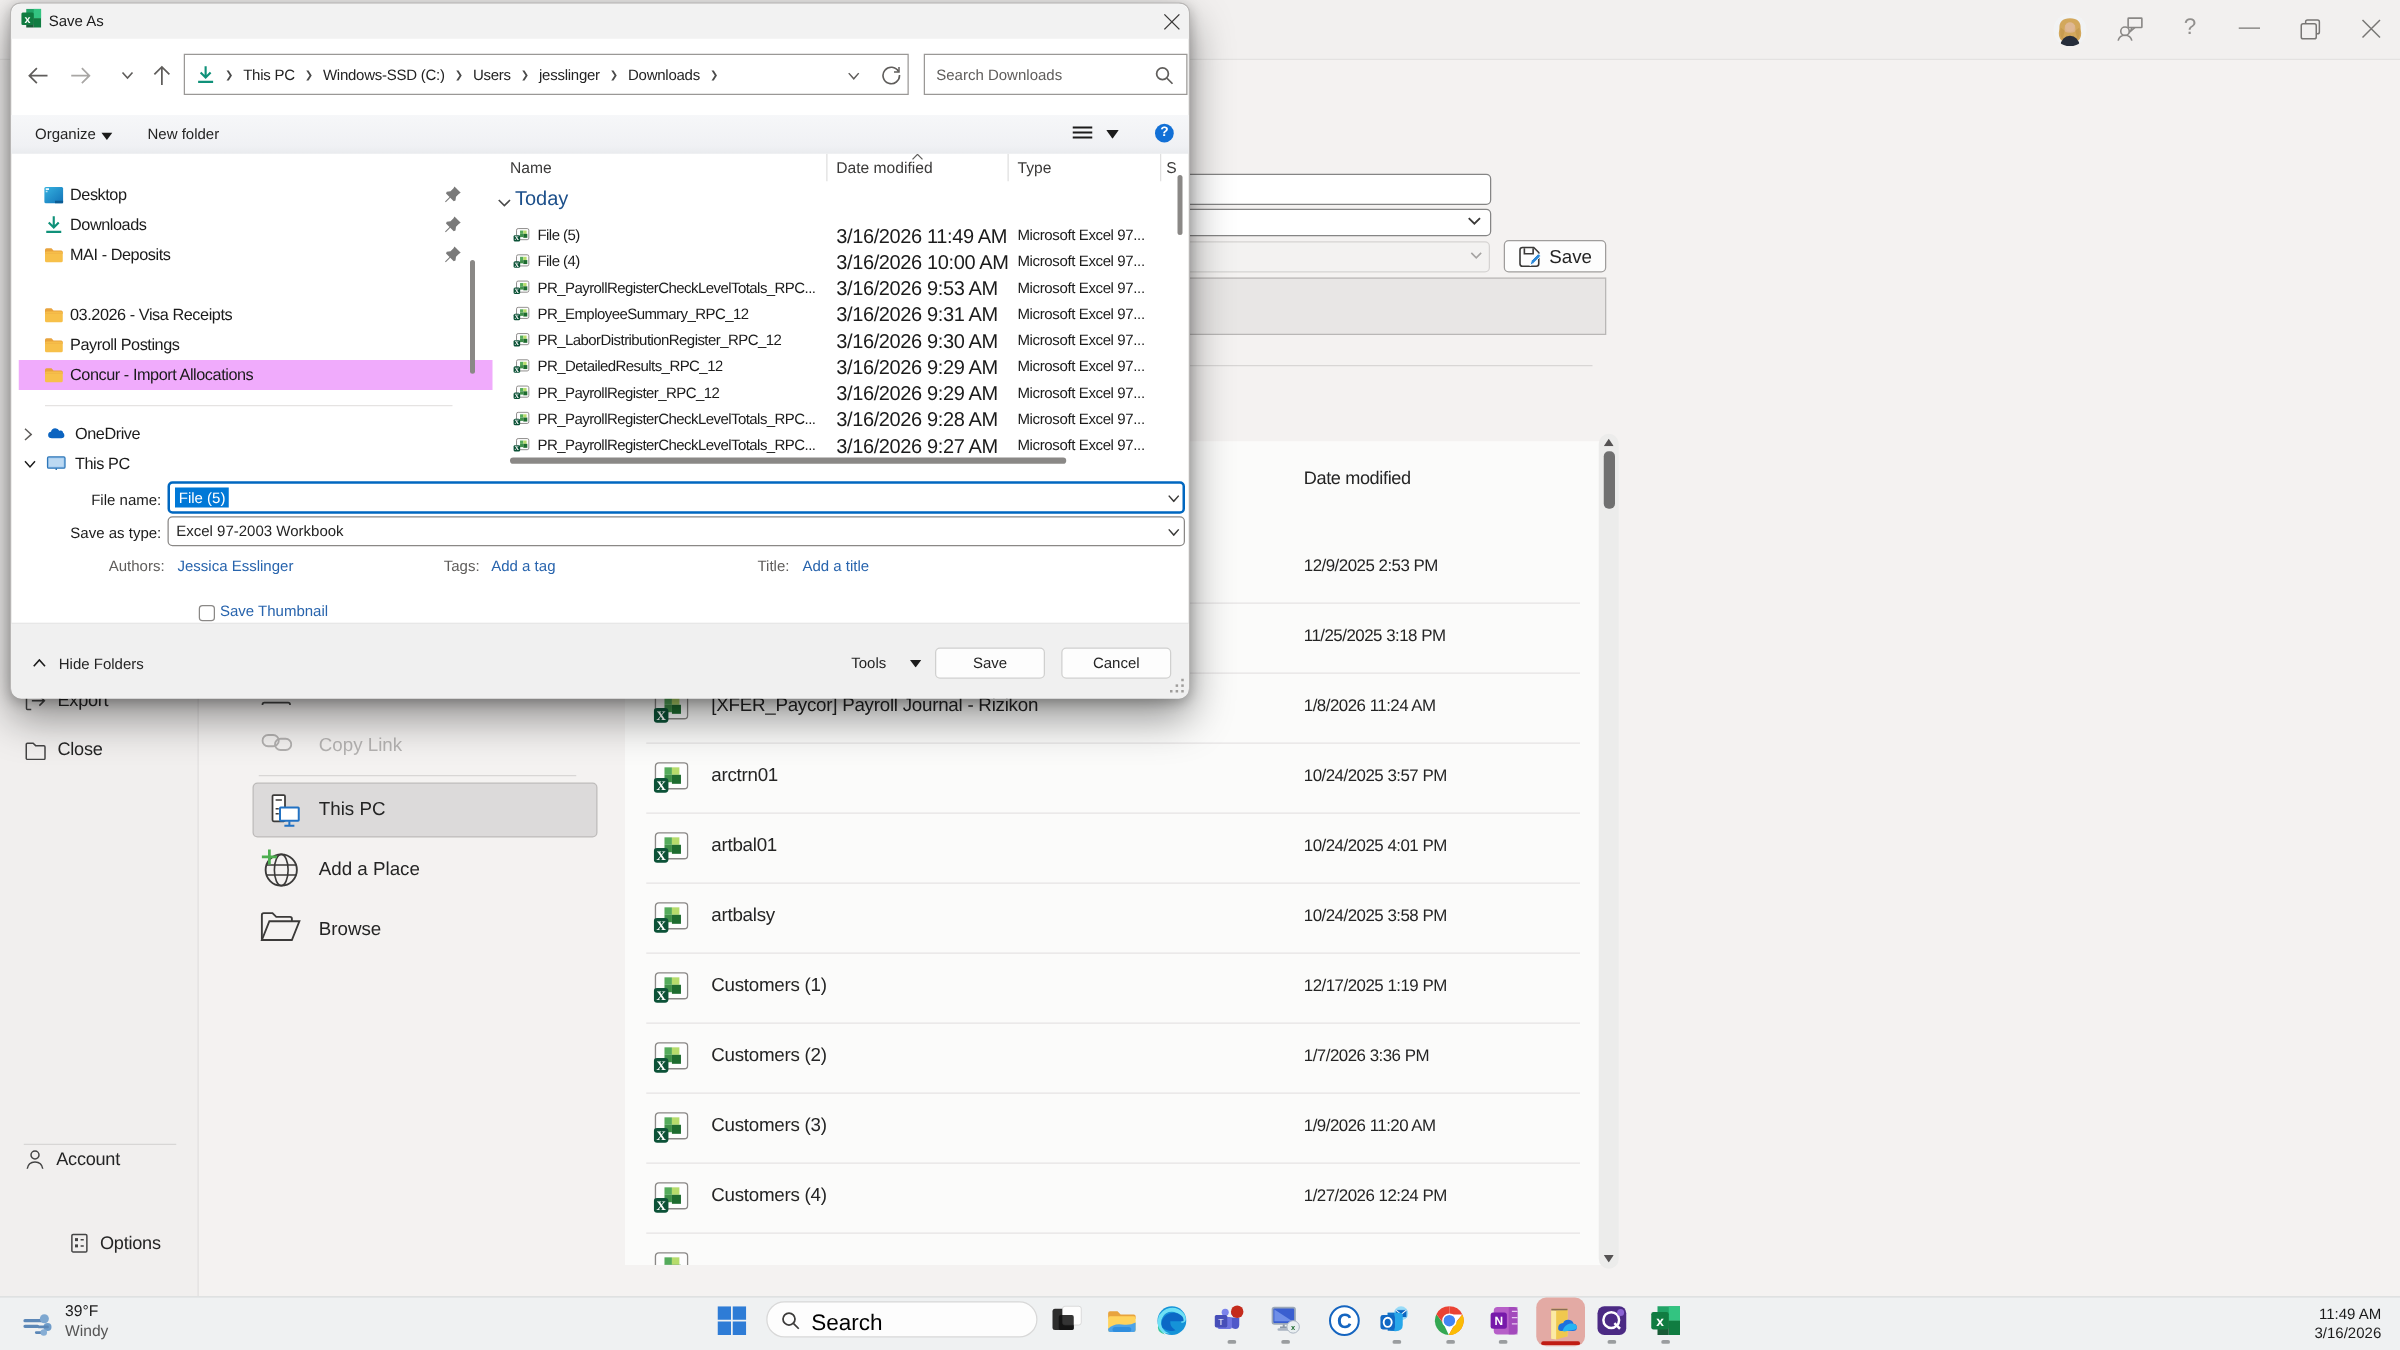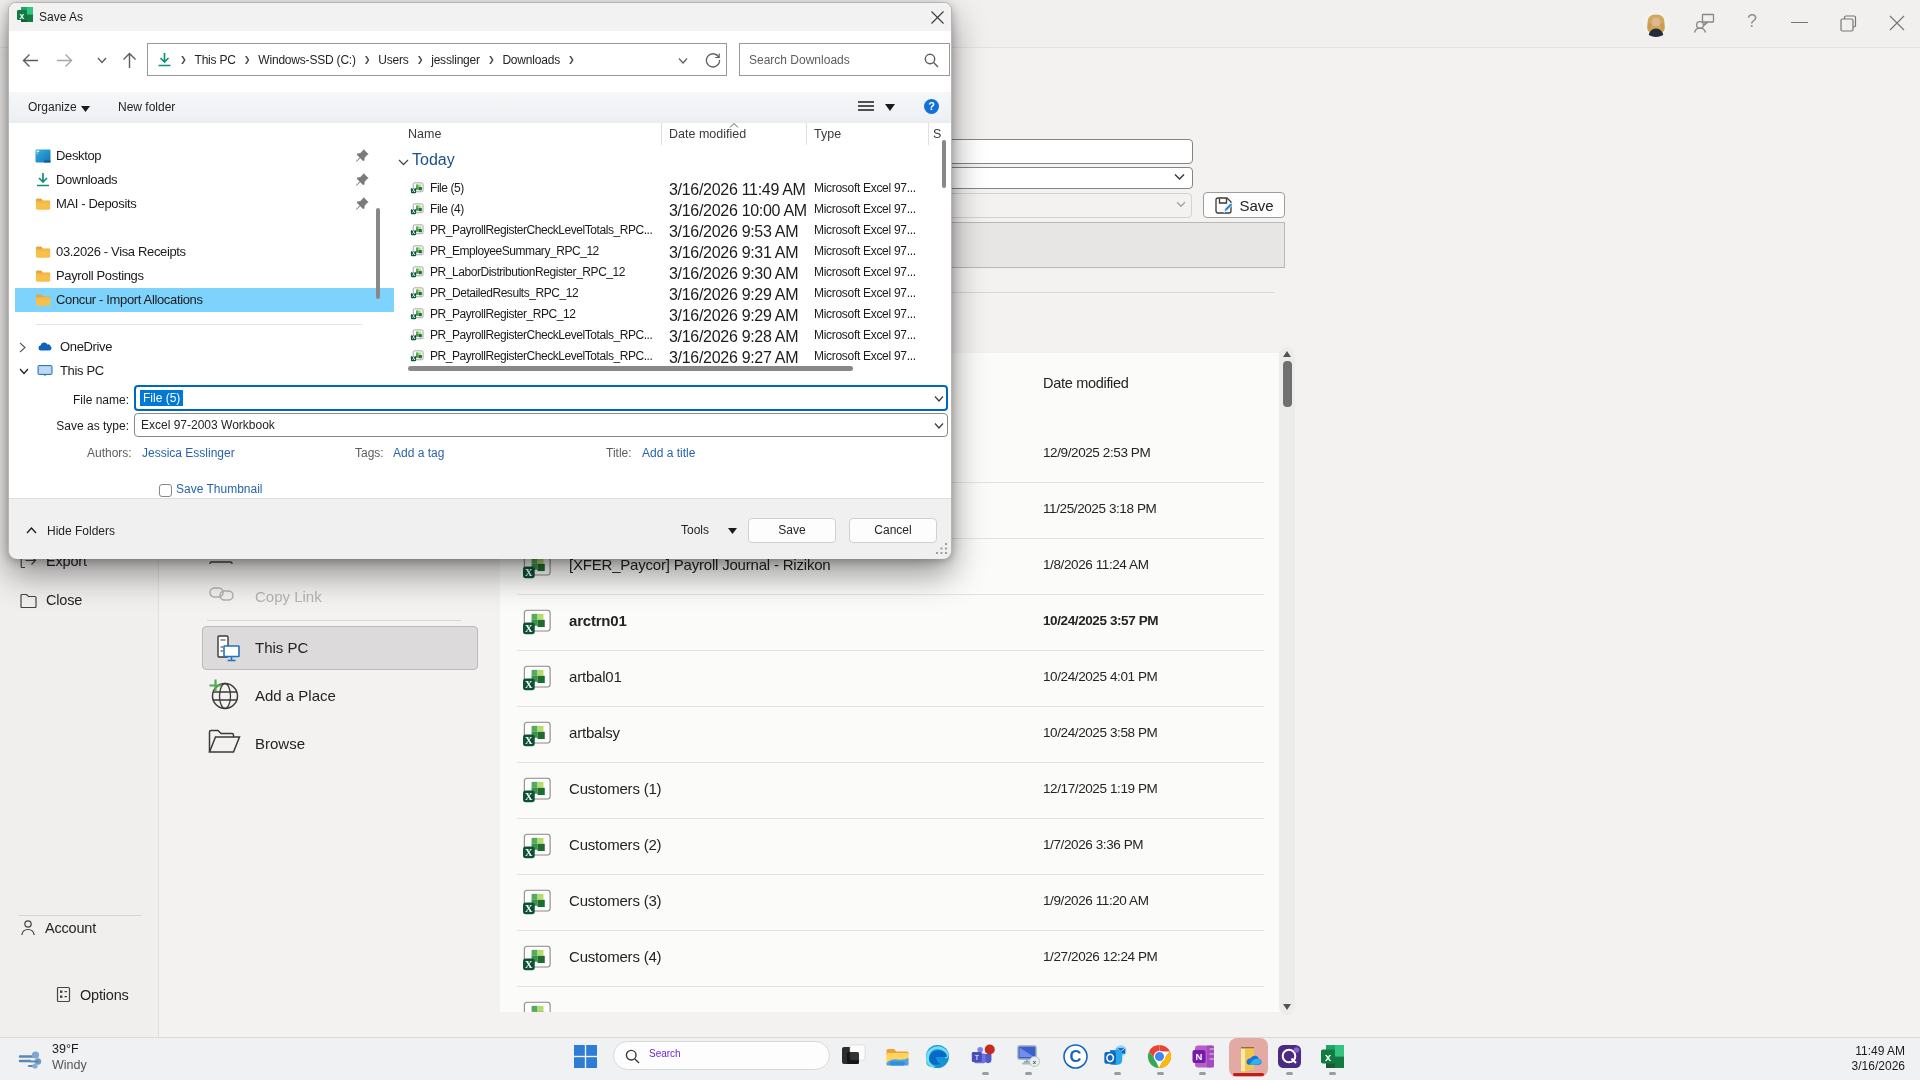--- a/index.html
+++ b/index.html
@@ -237,21 +237,21 @@
       </div>
     <div class="bs-row-sep" style="top:185px;"></div>
     <div class="bs-row" style="top:185px;">
         <svg class="bs-xl" viewBox="0 0 31 28" width="31" height="28">
           <use href="#xlsfile"></use>
         </svg>
         <div class="bs-name">[XFER_Paycor] Payroll Journal - Rizikon</div>
         <div class="bs-date">1/8/2026 11:24 AM</div>
       </div>
     <div class="bs-row-sep" style="top:241px;"></div>
-    <div class="bs-row" style="top:241px;font-weight:bold;">
+    <div class="bs-row" style="top:241px;">
         <svg class="bs-xl" viewBox="0 0 31 28" width="31" height="28">
           <use href="#xlsfile"></use>
         </svg>
         <div class="bs-name">arctrn01</div>
         <div class="bs-date">10/24/2025 3:57 PM</div>
       </div>
     <div class="bs-row-sep" style="top:297px;"></div>
     <div class="bs-row" style="top:297px;">
         <svg class="bs-xl" viewBox="0 0 31 28" width="31" height="28">
           <use href="#xlsfile"></use>
@@ -336,21 +336,21 @@
     <rect x="12.2" y="0" width="10.8" height="10.8" fill="#2e7cd6"></rect>
     <rect x="0" y="12.2" width="10.8" height="10.8" fill="#2e7cd6"></rect>
     <rect x="12.2" y="12.2" width="10.8" height="10.8" fill="#2e7cd6"></rect>
   </svg>
 
   <div class="abs" style="left:613px;top:3px;width:217px;height:29px;background:#fdfdfd;border:1px solid #d8d8d8;border-radius:15px;">
     <svg class="abs" style="left:11px;top:7px" width="15" height="15" viewBox="0 0 15 15" fill="none" stroke="#3b3a39" stroke-width="1.4">
         <circle cx="6.2" cy="6.2" r="4.8"></circle>
         <path d="M9.9 9.9 L14 14"></path>
       </svg>
-    <div class="abs" style="left:35px;top:6px;font-size:10px;color:#6d28d9;">Search</div>
+    <div class="abs" style="left:35px;top:6px;font-size:18px;color:#000000;">Search</div>
   </div>
 
   <svg class="abs tb-ico" style="left:841px;" viewBox="0 0 25 25">
     <rect x="1" y="3" width="17" height="17" rx="2" fill="#2d2d2d"></rect>
     <rect x="9" y="1" width="15" height="15" rx="2" fill="#fdfdfd" stroke="#c8c8c8" stroke-width="0.5"></rect>
     <rect x="6" y="8" width="12" height="12" rx="1.5" fill="#111" opacity="0.85"></rect>
   </svg>
 
   <svg class="abs tb-ico" style="left:885px;" viewBox="0 0 25 25">
     <path d="M1.5 6.5 Q1.5 5 3 5 H9 L11.5 7.5 H22 Q23.5 7.5 23.5 9 V11 H1.5 Z" fill="#e8a33d"></path>
@@ -567,21 +567,21 @@
           <use href="#folder16"></use>
         </svg>
         <span class="tree-label">03.2026 - Visa Receipts</span>
       </div>
     <div class="tree-item" style="top:141px;">
         <svg class="tree-ico" viewBox="0 0 16 16">
           <use href="#folder16"></use>
         </svg>
         <span class="tree-label">Payroll Postings</span>
       </div>
-    <div class="tree-item" style="top:165px;left:6px;width:408px;background:#7dd3fc;">
+    <div class="tree-item" style="top:165px;left:6px;width:408px;background:#f0abfc;">
         <svg class="tree-ico" style="left:20px" viewBox="0 0 16 16">
           <use href="#folder16"></use>
         </svg>
         <span class="tree-label" style="left:41px">Concur - Import Allocations</span>
       </div>
     <div class="abs" style="left:27px;top:201px;width:326px;height:1px;background:#e5e3e2;"></div>
     <div class="tree-item" style="top:212px;">
         <svg class="abs" style="left:10px;top:7px" width="7" height="11" viewBox="0 0 7 11" fill="none" stroke="#5f5d5b" stroke-width="1.2">
           <path d="M1 1 L6 5.5 L1 10"></path>
         </svg>

